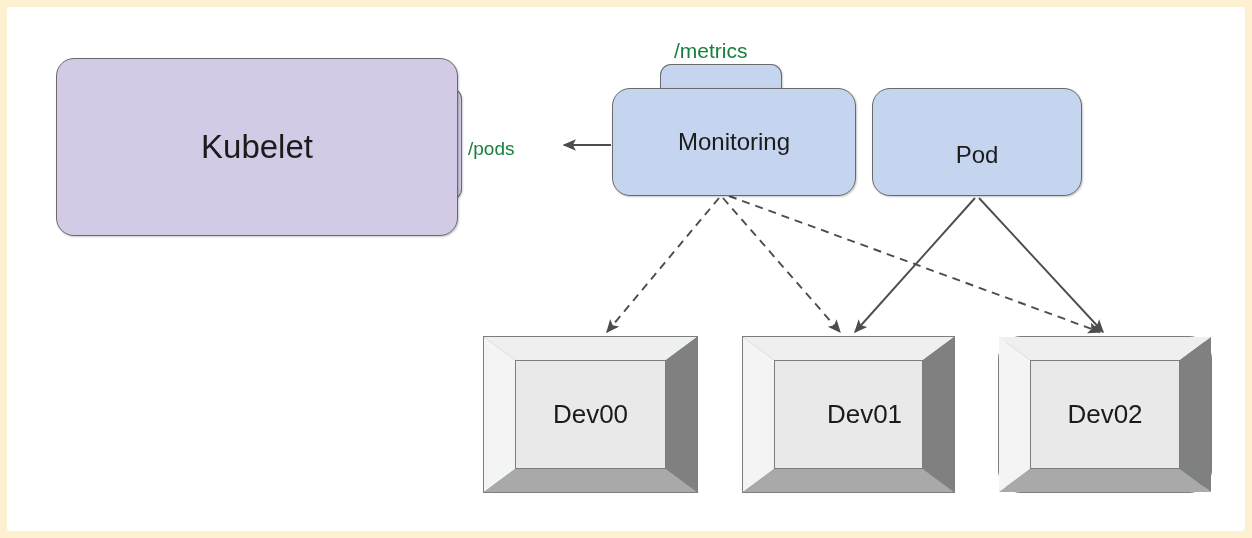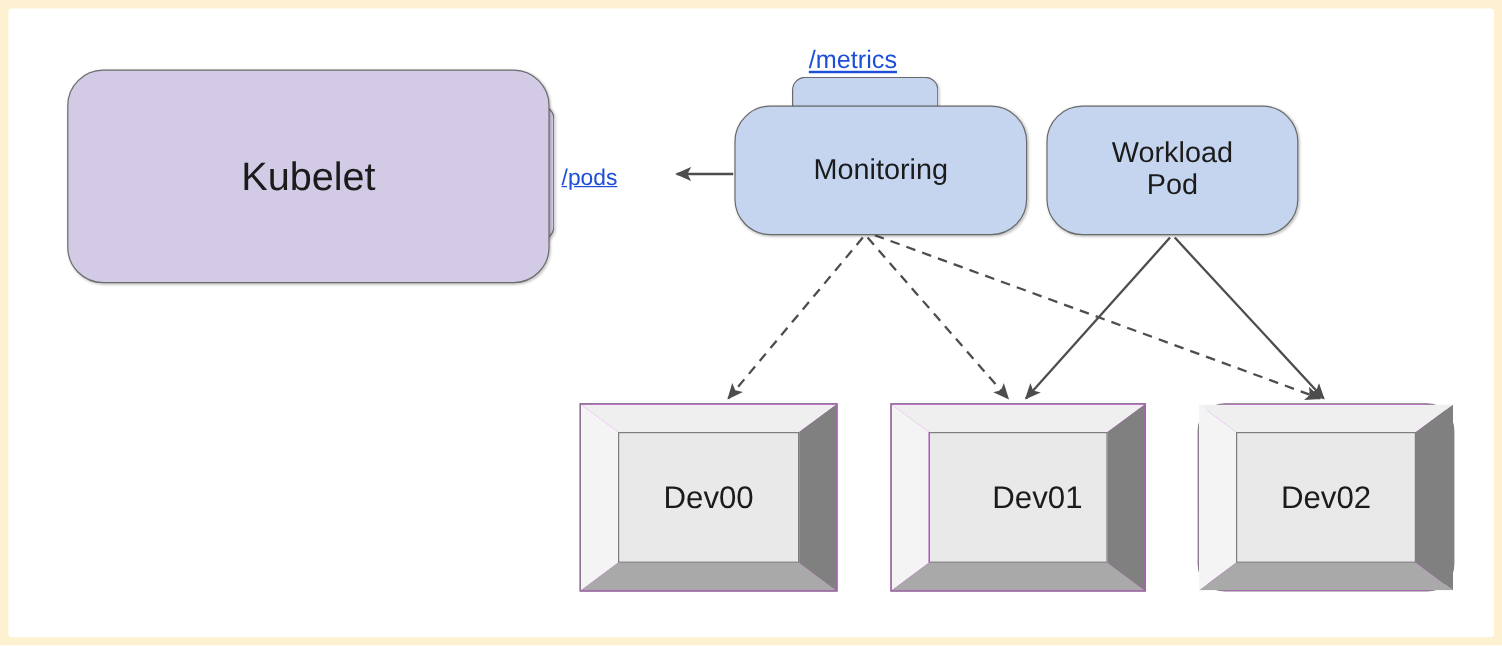--- a/index.html
+++ b/index.html
@@ -33,21 +33,21 @@
     width: 1238px;
     height: 524px;
     pointer-events: none;
   }
 
   
   .pod {
     position: absolute;
     box-sizing: border-box;
     border: 1.4px solid #6a6a6a;
-    border-radius: 30px;
+    border-radius: 18px;
     display: flex;
     align-items: center;
     justify-content: center;
     text-align: center;
     color: #1b1b1b;
     line-height: 1.12;
     box-shadow: 1px 1px 2px rgba(0,0,0,0.22);
   }
   .pod-purple { background: #d3cae6; }
   .pod-blue   { background: #c5d5ef; }
@@ -64,31 +64,30 @@
     border-left: none;
   }
   .tab-top {
     background: #c5d5ef;
     border-radius: 11px 11px 0 0;
     border-bottom: none;
   }
 
   .edge-label {
     position: absolute;
-    color: #1d4ed8;
+    color: #15803d;
     white-space: nowrap;
     line-height: 1;
-    text-decoration: underline;
   }
 
   
   .device {
     position: absolute;
     box-sizing: border-box;
-    background: #d946ef;
+    background: #22c55e;
     border: 1.2px solid #7d7d7d;
   }
   .device .bevel-face {
     position: absolute;
     box-sizing: border-box;
     left: 31px;
     top: 23px;
     right: 31px;
     bottom: 23px;
     background: #e9e9e9;
@@ -179,21 +178,21 @@
     <div class="edge-label" id="metrics-label" style="left: 667px; top: 33px; font-size: 21px;">/metrics</div>
 
     <div class="pod pod-blue" id="monitoring-box" style="left: 605px; top: 81px; width: 244px; height: 108px; font-size: 24px; background: rgb(197, 213, 239);">
       <span>
         <span>Monitoring</span><br>
       </span>
     </div>
 
     <div class="pod pod-blue" id="workload-box" style="left: 865px; top: 81px; width: 210px; height: 108px; font-size: 24px; background: rgb(197, 213, 239);">
       <span>
-        <span>Workload</span><br>
+        <br>
         <span>Pod</span>
       </span>
     </div>
 
     <div id="device-group">
         <div class="device" style="left: 476px; top: 329px; width: 215px; height: 157px;">
           <div class="bevel-top"></div>
           <div class="bevel-left"></div>
           <div class="bevel-bottom"></div>
           <div class="bevel-right"></div>

